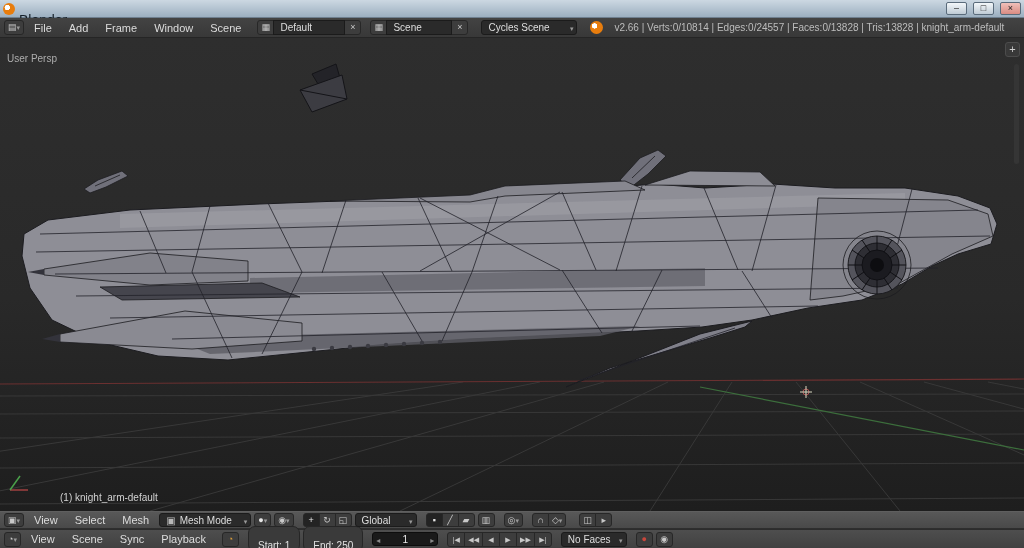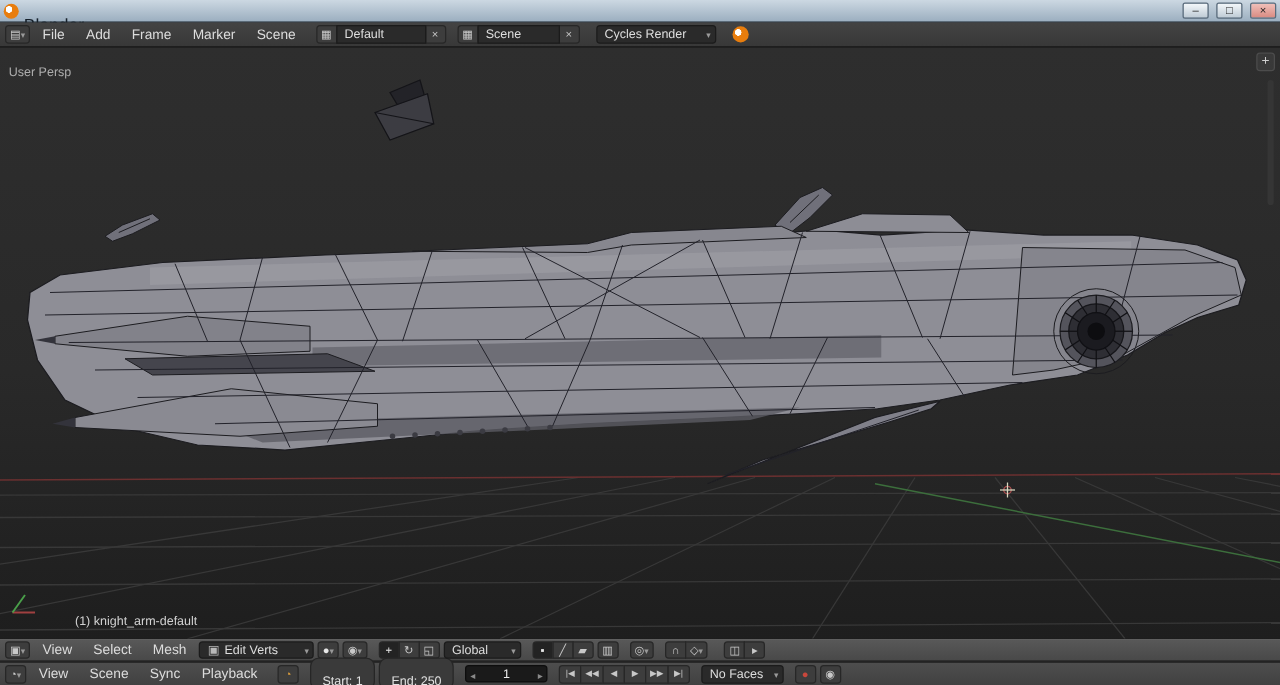--- a/index.html
+++ b/index.html
@@ -81,34 +81,35 @@
     <span class="win-btn">–</span>
     <span class="win-btn">□</span>
     <span class="win-btn close">×</span>
   </div>
 
   <div class="hdr info-header">
     <span class="hbtn"><span>▤</span><span style="font-size:7px;color:#999">▾</span></span>
     <span class="menu">File</span>
     <span class="menu">Add</span>
     <span class="menu">Frame</span>
-    <span class="menu">Marker</span>
+    <span class="menu">Window</span>
     <span class="menu">Scene</span>
     <span class="grp sp6">
       <span class="hbtn">▦</span>
       <span class="dd" style="min-width:72px"><span>Default</span></span>
       <span class="hbtn">×</span>
     </span>
     <span class="grp sp6">
       <span class="hbtn">▦</span>
       <span class="dd" style="min-width:66px"><span>Scene</span></span>
       <span class="hbtn">×</span>
     </span>
-    <span class="dd sp10" style="min-width:96px"><span>Cycles Render</span><span class="arr">▾</span></span>
+    <span class="dd sp10" style="min-width:96px"><span>Cycles Scene</span><span class="arr">▾</span></span>
     <span class="logo-sm"></span>
+    <span class="stats">v2.66 | Verts:0/10814 | Edges:0/24557 | Faces:0/13828 | Tris:13828 | knight_arm-default</span>
   </div>
 
   <div class="viewport">
     <svg viewBox="0 0 1024 473" width="1024" height="473">
 
       <g stroke="#383838" stroke-width="1" fill="none">
         <line x1="463" y1="344" x2="-400" y2="473"></line>
           <line x1="540" y1="344" x2="-100" y2="473"></line>
         <line x1="604" y1="344" x2="150" y2="473"></line>
           <line x1="668" y1="344" x2="400" y2="473"></line>
@@ -240,21 +241,21 @@
     <span class="obj-label">(1) knight_arm-default</span>
     <span class="plus-btn">+</span>
     <span class="vscroll"><span class="handle"></span></span>
   </div>
 
   <div class="hdr vp-header">
     <span class="hbtn"><span>▣</span><span style="font-size:7px;color:#999">▾</span></span>
     <span class="menu">View</span>
     <span class="menu">Select</span>
     <span class="menu">Mesh</span>
-    <span class="dd" style="min-width:92px"><span style="margin-right:4px;color:#b8b8b8">▣</span><span>Edit Verts</span><span class="arr">▾</span></span>
+    <span class="dd" style="min-width:92px"><span style="margin-right:4px;color:#b8b8b8">▣</span><span>Mesh Mode</span><span class="arr">▾</span></span>
     <span class="hbtn"><span style="color:#e8e8e8">●</span><span style="font-size:7px;color:#999">▾</span></span>
     <span class="hbtn"><span>◉</span><span style="font-size:7px;color:#999">▾</span></span>
     <span class="grp sp6">
       <span class="hbtn pressed">+</span>
       <span class="hbtn">↻</span>
       <span class="hbtn">◱</span>
     </span>
     <span class="dd" style="min-width:62px"><span>Global</span><span class="arr">▾</span></span>
     <span class="grp sp6">
       <span class="hbtn pressed">▪</span>

